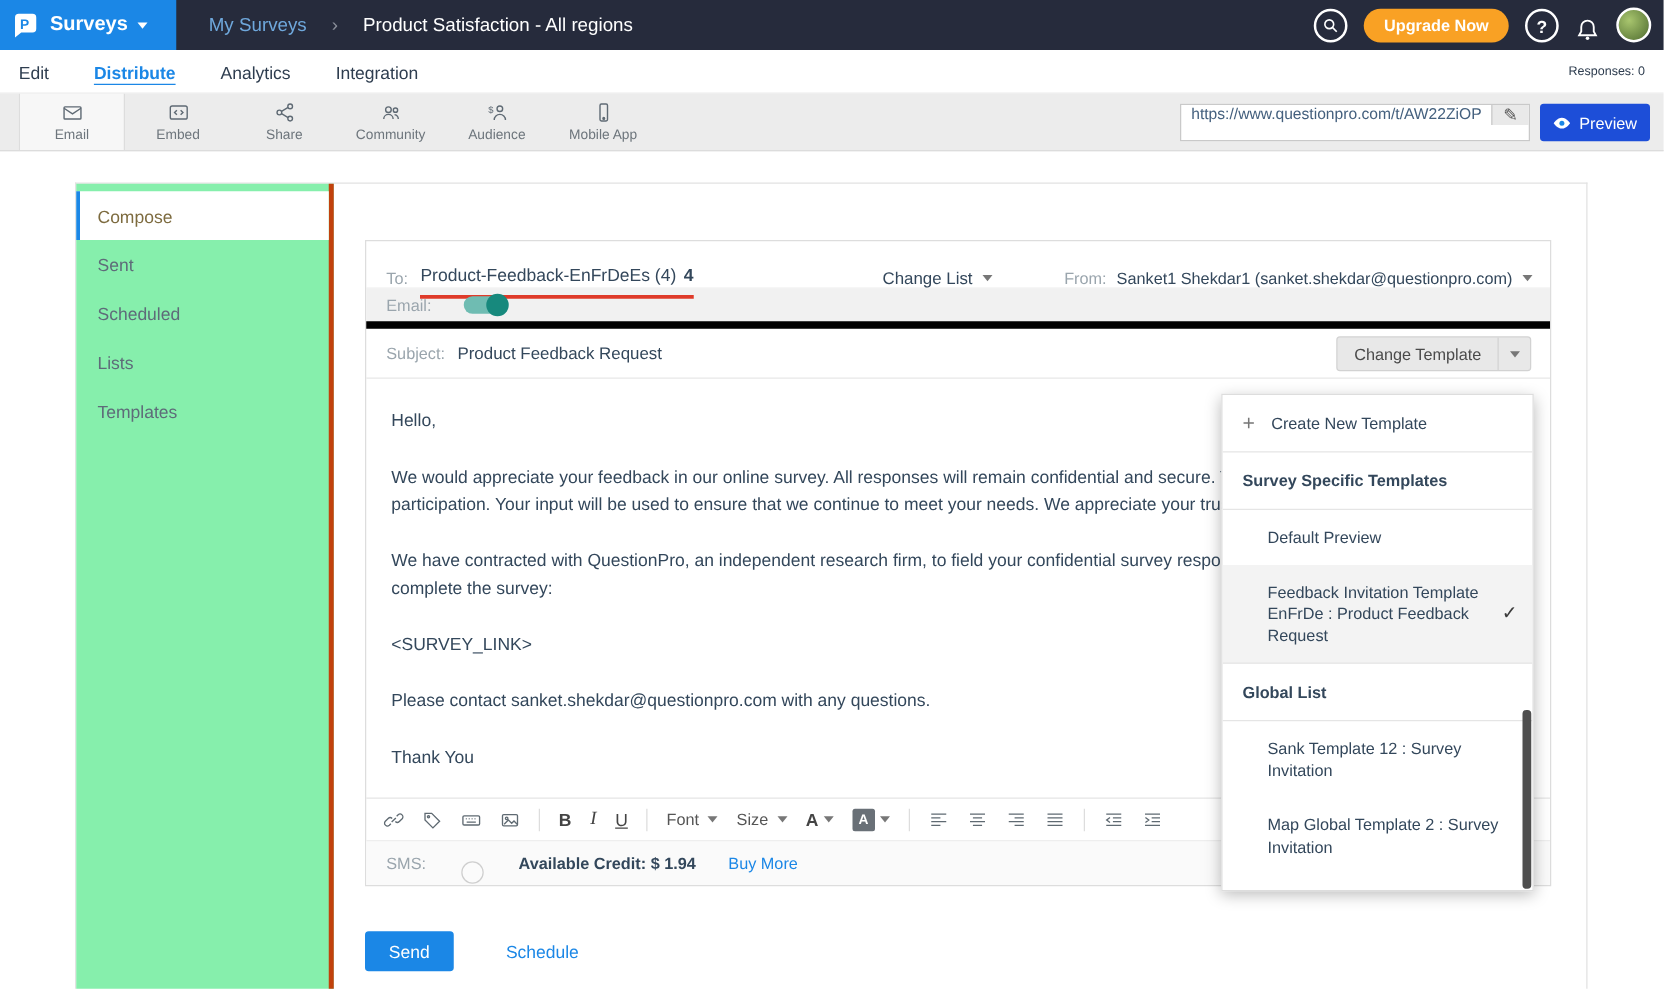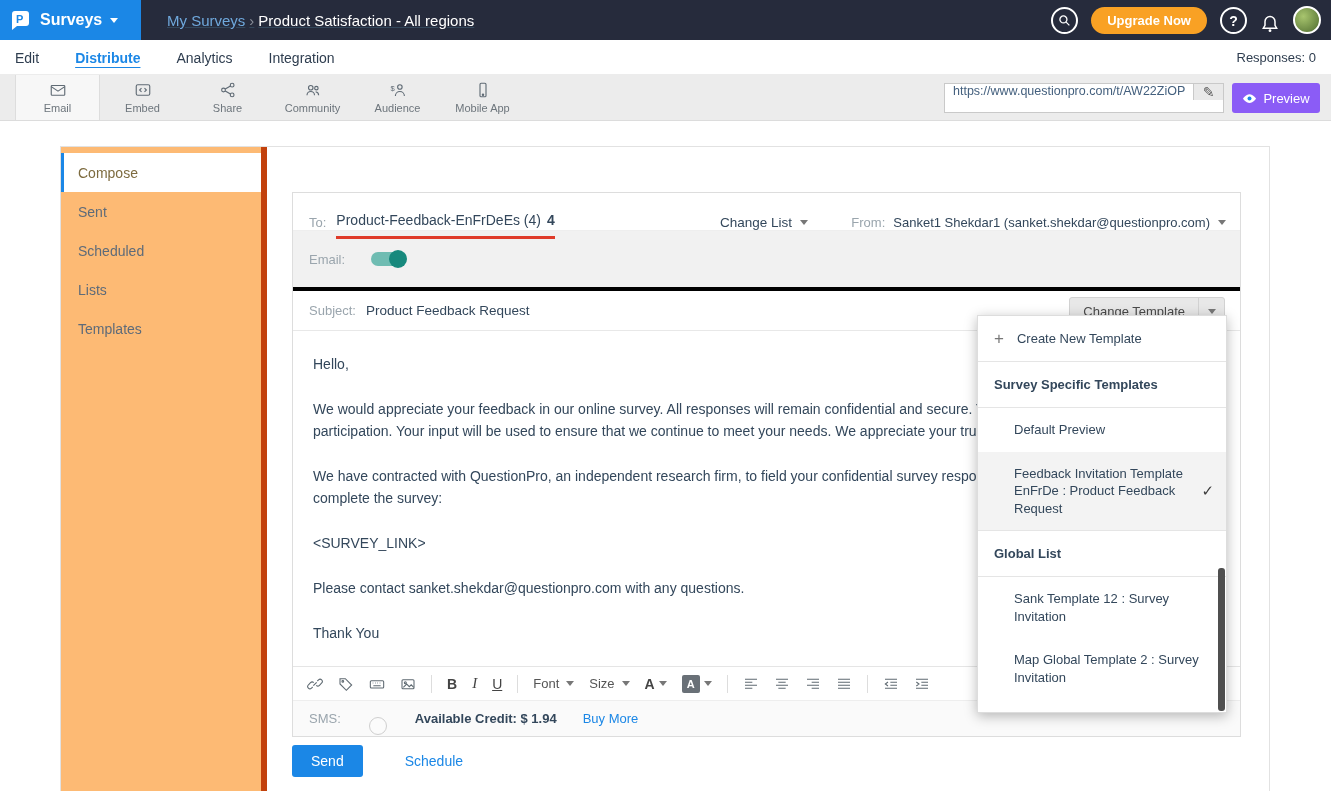--- a/index.html
+++ b/index.html
@@ -9,64 +9,64 @@
     font-family:"Liberation Sans", sans-serif; background:#fff; color:#33475b;
   }
   svg { display:block; }
 
   
   .topbar { position:absolute; top:0; left:0; right:0; height:40px; background:#262b3c; display:flex; align-items:center; z-index:10; }
   .brand { width:141px; height:40px; background:#1b87e6; display:flex; align-items:center; gap:8px; padding-left:8px; cursor:pointer; }
   .brand-label { color:#fff; font-size:16px; font-weight:bold; }
   .caret { width:0; height:0; border-left:4px solid transparent; border-right:4px solid transparent; border-top:5px solid #777; }
   .caret.white { border-top-color:#fff; }
-  .breadcrumb { display:flex; align-items:flex-start; gap:4px; margin-left:26px; font-size:15px;text-decoration:underline; }
+  .breadcrumb { display:flex; align-items:flex-start; gap:20px; margin-left:26px; font-size:15px; }
   .bc-parent { color:#6fa8dc; cursor:pointer; }
   .bc-sep { color:#8a8f9a; }
   .bc-current { color:#fff; }
   .topbar-right { margin-left:auto; display:flex; align-items:flex-end; gap:13px; padding-right:10px; }
   .circle-btn { width:27px; height:27px; border:2px solid #fff; border-radius:50%; color:#fff; display:flex; align-items:center; justify-content:center; font-size:14px; font-weight:bold; cursor:pointer; }
   .upgrade-btn { height:27px; padding:0 16px; background:#f9a124; border-radius:14px; color:#fff; font-size:13px; font-weight:bold; display:flex; align-items:center; cursor:pointer; }
   .avatar { width:28px; height:28px; border-radius:50%; background:radial-gradient(circle at 35% 35%, #a8c56e, #4e6b2f); border:2px solid #fff; cursor:pointer; }
 
   
   .navbar { position:absolute; top:40px; left:0; right:0; height:35px; background:#fff; border-bottom:1px solid #ececec; display:flex; align-items:center; padding:0 15px; }
   .tab { font-size:14px; color:#2e3d4f; margin-right:36px; cursor:pointer; padding:8px 0 6px; }
   .tab.active { color:#1b87e6; text-decoration:underline; text-underline-offset:4px; font-weight:bold; }
-  .responses { margin-left:auto; font-size:13px; color:#2e3d4f; }
+  .responses { margin-left:auto; font-size:10px; color:#2e3d4f; }
 
   
   .methodbar { position:absolute; top:75px; left:0; right:0; height:46px; background:#ececec; border-bottom:1px solid #dcdcdc; display:flex; align-items:stretch; padding-left:15px; }
   .method { width:85px; display:flex; flex-direction:column; align-items:center; justify-content:center; gap:3px; color:#6d757c; font-size:11px; cursor:pointer; }
   .method.active { background:#f7f7f7; border-left:1px solid #ddd; border-right:1px solid #ddd; }
   .method svg { width:18px; height:18px; }
   .m-ico { stroke:#5f6a74; fill:none; stroke-width:1.5; }
   .urlwrap { position:absolute; right:107px; top:8px; width:280px; height:30px; background:#fff; border:1px solid #c9c9c9; display:flex; align-items:flex-start; }
   .urlwrap input { flex:1; border:none; outline:none; font-family:"Liberation Sans",sans-serif; font-size:12.5px; color:#44607e; padding:0 8px; background:transparent; }
   .pencil-btn { width:30px; background:#e9e9e9; border-left:1px solid #c9c9c9; display:flex; align-items:center; justify-content:center; color:#555; font-size:14px; cursor:pointer; }
-  .preview-btn { position:absolute; right:11px; top:8px; height:30px; width:88px; background:#8b5cf6; border-radius:3px; color:#fff; font-size:13px; display:flex; align-items:center; justify-content:center; gap:6px; cursor:pointer; }
+  .preview-btn { position:absolute; right:11px; top:8px; height:30px; width:88px; background:#1d4ed8; border-radius:3px; color:#fff; font-size:13px; display:flex; align-items:center; justify-content:center; gap:6px; cursor:pointer; }
 
   
   .workspace { position:absolute; top:146px; left:60px; width:1210px; bottom:-1px; border:1px solid #e2e2e2; border-bottom:none; background:#fff; display:flex; }
-  .sidebar { width:206px; background:#fdba74; border-right:6px solid #c2410c; padding-top:6px; }
+  .sidebar { width:206px; background:#86efac; border-right:4px solid #c2410c; padding-top:6px; }
   .side-item { height:39px; display:flex; align-items:center; padding-left:17px; font-size:14px; color:#5e6b79; cursor:pointer; }
   .side-item.active { background:#fff; border-left:3px solid #1b87e6; padding-left:14px; color:#7d6b3f; }
   .content { flex:1; position:relative; }
 
   
   .form { position:absolute; left:25px; right:28px; top:45px; border:1px solid #ddd; background:#fff; }
   .row-to { height:38px; display:flex; align-items:flex-end; padding:0 16px; border-bottom:1px solid #eee; position:relative; }
   .field-label { font-size:13px; color:#9aa5ad; margin-right:10px; }
   .to-pill { position:relative; display:flex; align-items:center; gap:6px; font-size:14px; color:#33475b; cursor:pointer; padding-bottom:2px; }
   .to-pill::after { content:""; position:absolute; left:0; right:0; bottom:-9px; height:3px; background:#df3b2a; }
   .to-count { font-weight:bold; }
-  .change-list { position:absolute; left:427px; display:flex; align-items:center; gap:8px; font-size:13.5px; color:#33475b; cursor:pointer; }
+  .change-list { position:absolute; left:413px; display:flex; align-items:center; gap:8px; font-size:13.5px; color:#33475b; cursor:pointer; }
   .from-group { position:absolute; right:14px; display:flex; align-items:center; gap:8px; cursor:pointer; }
   .from-value { font-size:13px; color:#33475b; }
-  .row-email { height:60px; background:#f1f1f1; display:flex; align-items:center; padding:0 16px; gap:26px; border-bottom:4px solid #000000; }
+  .row-email { height:32px; background:#f1f1f1; display:flex; align-items:center; padding:0 16px; gap:26px; border-bottom:6px solid #000000; }
   .toggle { position:relative; width:34px; height:14px; border-radius:7px; cursor:pointer; }
   .toggle.on { background:#6fbcb2; }
   .toggle.on .knob { position:absolute; right:-2px; top:-2px; width:18px; height:18px; border-radius:50%; background:#17897d; }
   .toggle.off { background:#dcdcdc; }
   .toggle.off .knob { position:absolute; left:-2px; top:-2px; width:18px; height:18px; border-radius:50%; background:#fbfbfb; border:1px solid #cfcfcf; }
   .row-subject { height:40px; display:flex; align-items:center; padding:0 16px; border-bottom:1px solid #e8e8e8; position:relative; }
   .subject-value { font-size:13.5px; color:#33475b; }
   .change-template-btn { position:absolute; right:15px; top:6px; height:28px; background:#e8e8e8; border:1px solid #d2d2d2; border-radius:3px; display:flex; align-items:center; font-size:13px; color:#4a4a4a; cursor:pointer; }
   .ctb-label { padding:0 13px; }
   .ctb-caret { width:26px; height:100%; border-left:1px solid #d2d2d2; display:flex; align-items:center; justify-content:center; }

